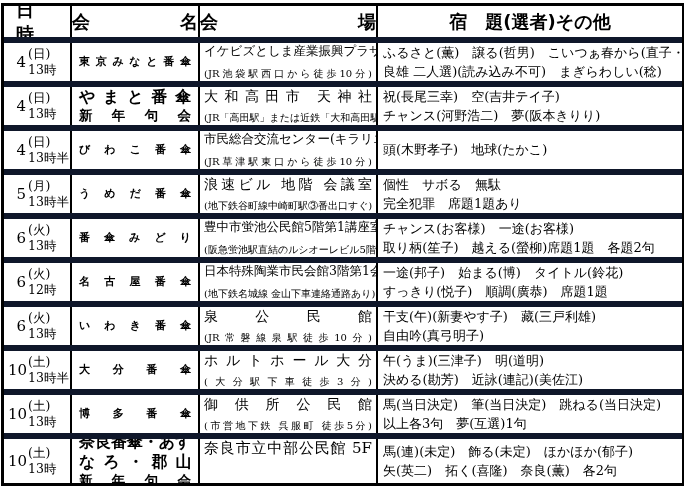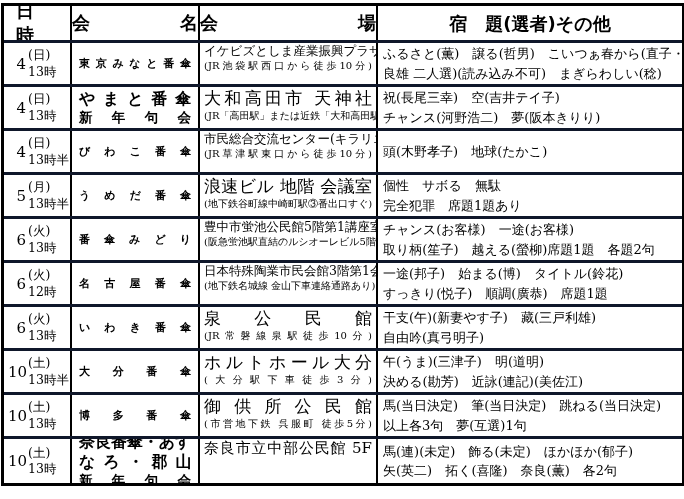--- a/index.html
+++ b/index.html
@@ -1,47 +1,47 @@
 <!DOCTYPE html>
 <html><head>
 <meta charset="utf-8">
 <style>
   html,body{margin:0;padding:0;background:#fff;}
   body{width:684px;height:499px;position:relative;font-family:"DejaVu Serif", serif;color:#000;}
   .table{position:absolute;left:1px;top:3px;width:678px;border:3px solid #000;background:#fff;}
-  .row{display:flex;border-bottom:3px solid #0f172a;height:44px;box-sizing:border-box;}
+  .row{display:flex;border-bottom:6px solid #0f172a;height:44px;box-sizing:border-box;}
   .row:last-child{border-bottom:none;}
   .row.header{height:37px;}
   .cell{border-right:2px solid #000;box-sizing:border-box;overflow:hidden;}
   .cell:last-child{border-right:none;}
   .c-date{width:68px;display:flex;align-items:center;padding-left:4px;}
   .c-name{width:128px;display:flex;flex-direction:column;justify-content:center;padding:0 7px;
           font-family:"DejaVu Sans", sans-serif;font-weight:bold;}
-  .c-venue{width:178px;display:flex;flex-direction:column;justify-content:flex-start;padding:0 4px;}
+  .c-venue{width:178px;display:flex;flex-direction:column;justify-content:space-between;padding:0 4px;}
   .c-hw{flex:1;display:flex;flex-direction:column;justify-content:center;padding:0 5px;
         font-size:13px;line-height:1.5;white-space:nowrap;}
   
   .row.header .cell{display:flex;align-items:center;justify-content:center;
      font-family:"DejaVu Sans", sans-serif;font-weight:bold;font-size:18px;padding:0;}
   .row.header .hcell{width:100%;text-align:justify;text-align-last:justify;}
   .row.header .c-date .hcell{padding:0 12px;}
   .row.header .c-name .hcell{padding:0 26px;}
   .row.header .c-venue .hcell{padding:0 30px;}
   .row.header .c-hw .hcell{text-align:center;text-align-last:center;}
   
   .day{font-size:15px;width:18px;text-align:right;margin-right:2px;flex:none;}
   .dt-stack{display:flex;flex-direction:column;font-size:12.5px;line-height:1.3;}
   
   .name1{font-size:11px;text-align:justify;text-align-last:justify;line-height:1.25;}
   .name-2l .name1{font-size:16px;}
   .name-sm .name1{font-size:16px;letter-spacing:-0.5px;}
   .name2{font-size:13.5px;text-align:justify;text-align-last:justify;line-height:1.3;}
   
   .venue1{font-size:12.5px;text-align:justify;text-align-last:justify;line-height:1.3;white-space:nowrap;}
-  .venue-md .venue1{font-size:17px;}
+  .venue-md .venue1{font-size:14px;}
   .venue-lg .venue1{font-size:15px;}
   .venue2{font-size:10px;text-align:justify;text-align-last:justify;line-height:1.4;white-space:nowrap;}
   .hw-line{text-align:left;}
   
   .bindline:empty{display:none;}
 </style>
 </head>
 <body>
 
 <div class="table">

